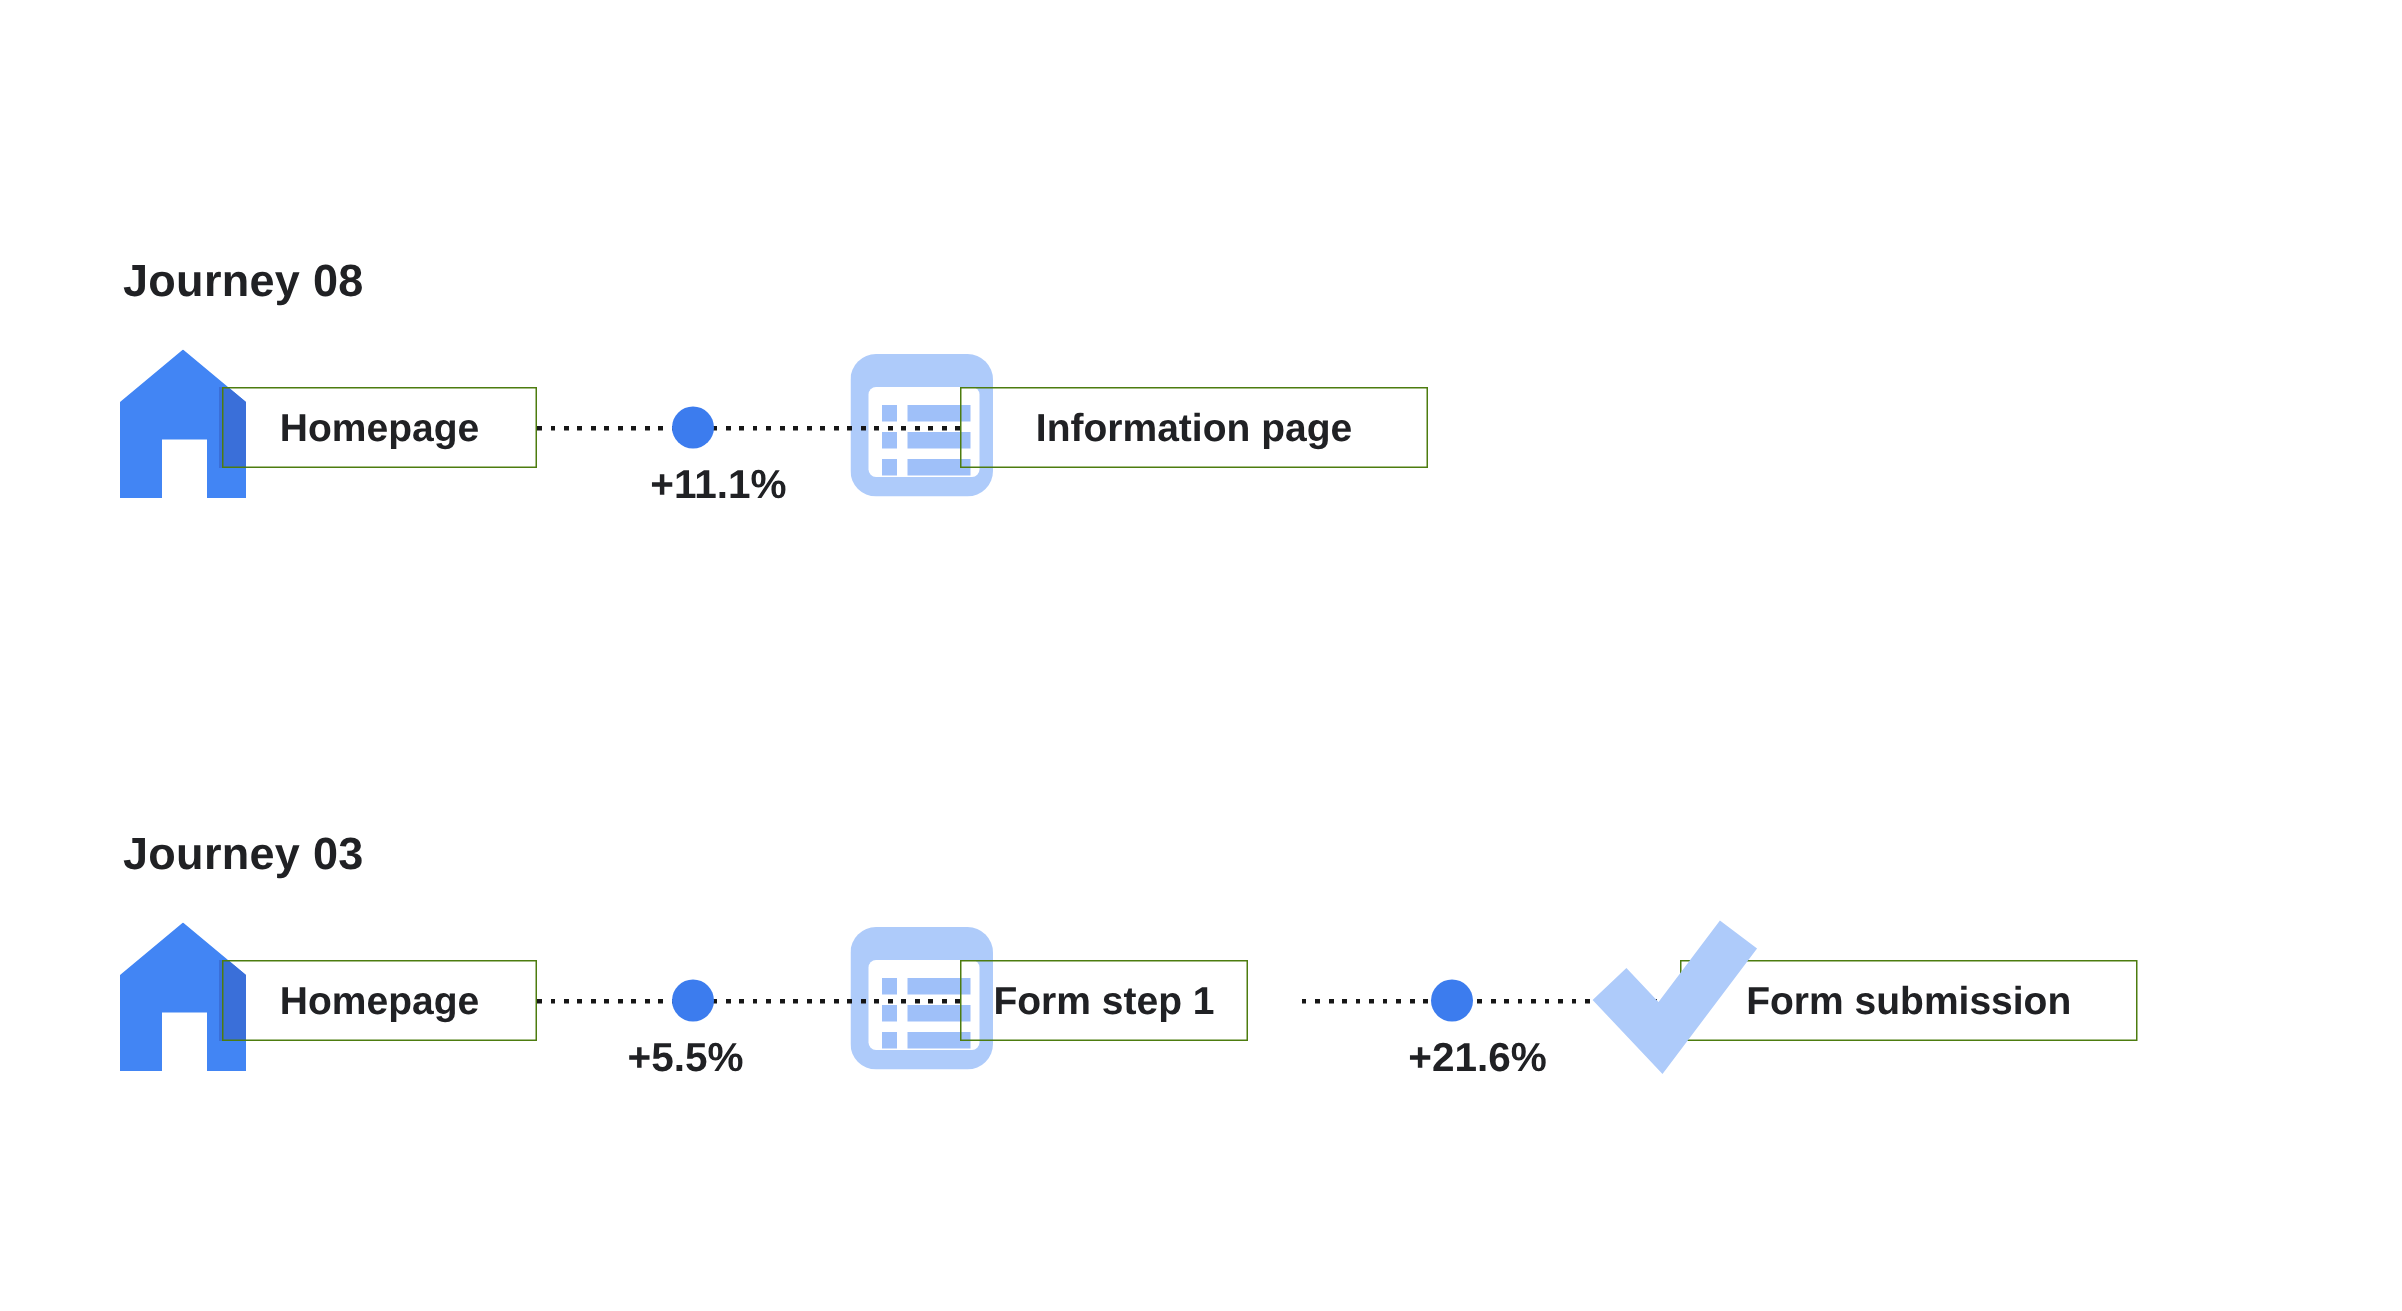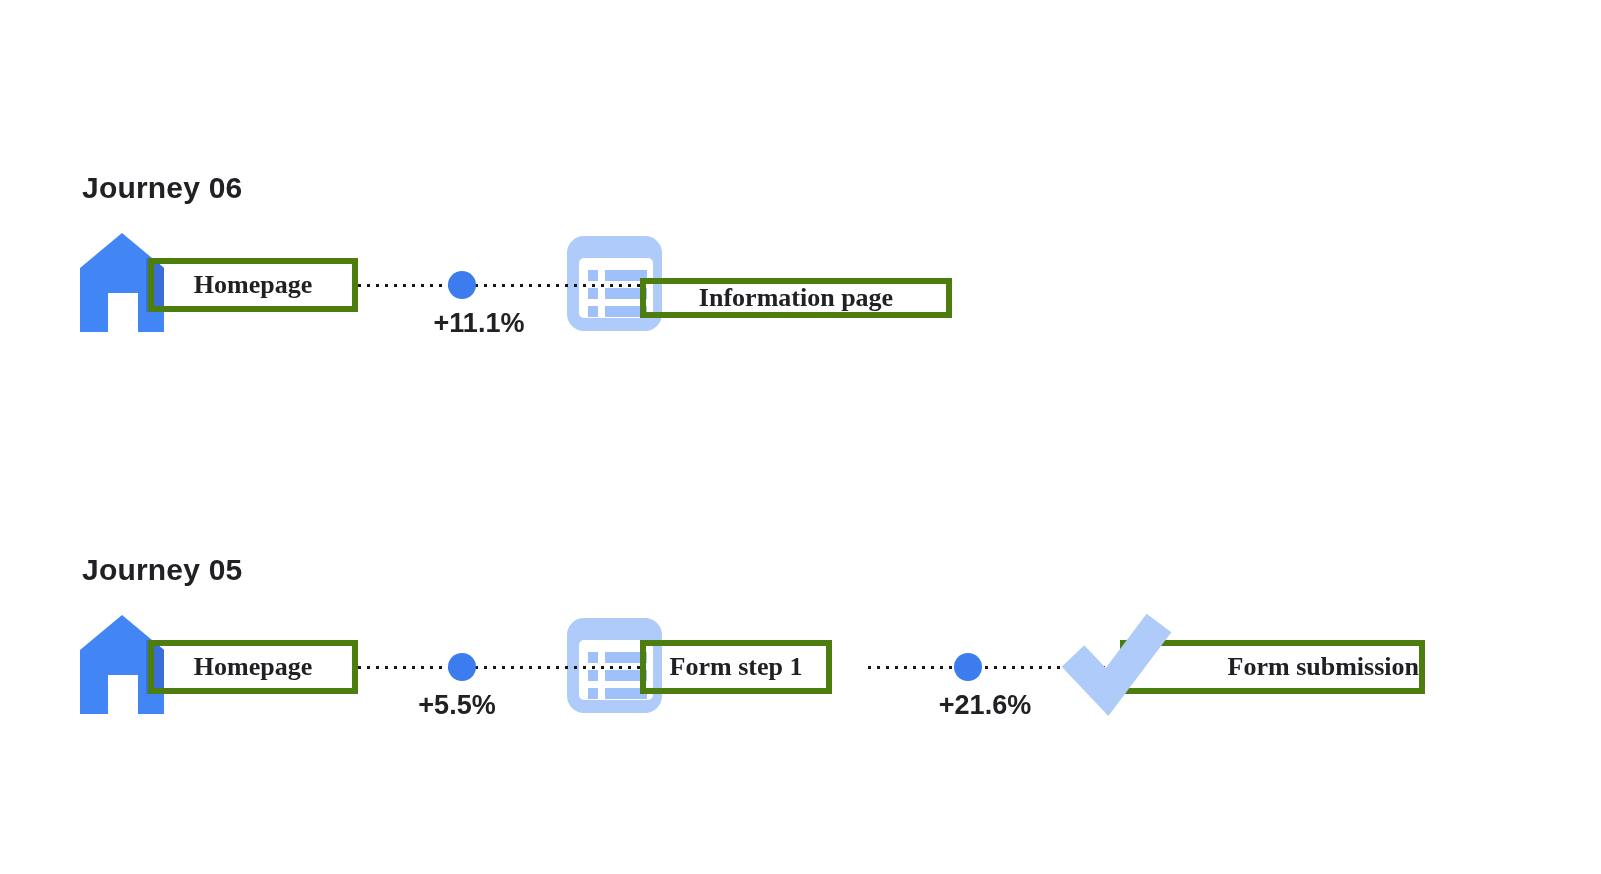--- a/index.html
+++ b/index.html
@@ -10,25 +10,24 @@
     position:relative;
     overflow:hidden;
   }
   .abs{position:absolute;}
   .jtitle{
     font-size:30px;font-weight:bold;color:#202124;letter-spacing:.2px;
     z-index:6;white-space:nowrap;
   }
   .nodebox{
     box-sizing:border-box;
-    border:6px solid #4d7c0f;
+    border:1px solid #4d7c0f;
     background:transparent;
     display:flex;align-items:center;justify-content:center;
     z-index:4;
-    font-family:Liberation Serif, serif;
   }
   .nodebox span{
     font-size:26px;font-weight:bold;color:#202124;white-space:nowrap;
   }
   .edge-line{
     height:3px;
     background-image:repeating-linear-gradient(to right,#161616 0 3px,transparent 3px 9px);
     z-index:2;
   }
   .edge-dot{
@@ -44,44 +43,44 @@
   .ic-check{z-index:5;}
 
   
   #j1-title{left:82px;top:146px;}
   #j1-home{left:80px;top:233px;}
   #j1-box-homepage{left:148px;top:258px;width:210px;height:54px;}
   #j1-edge-line{left:358px;top:284px;width:282px;}
   #j1-dot{left:448px;top:271px;}
   #j1-pct{left:462px;top:308px;}
   #j1-list{left:567px;top:236px;}
-  #j1-box-info{left:640px;top:258px;width:312px;height:40px;margin-top:20px;}
+  #j1-box-info{left:640px;top:258px;width:312px;height:54px;}
 
   
   #j2-title{left:82px;top:528px;}
   #j2-home{left:80px;top:615px;}
   #j2-box-homepage{left:148px;top:640px;width:210px;height:54px;}
   #j2-edge1-line{left:358px;top:666px;width:282px;}
   #j2-dot1{left:448px;top:653px;}
   #j2-pct1{left:440px;top:690px;}
   #j2-list{left:567px;top:618px;}
   #j2-box-form1{left:640px;top:640px;width:192px;height:54px;}
   #j2-edge2-line{left:868px;top:666px;width:252px;}
   #j2-dot2{left:954px;top:653px;}
   #j2-pct2{left:968px;top:690px;text-align:right;}
   #j2-check{left:1050px;top:600px;}
-  #j2-box-submission{left:1120px;top:640px;width:305px;height:54px;justify-content:flex-end;}
+  #j2-box-submission{left:1120px;top:640px;width:305px;height:54px;}
 </style>
 </head>
 <body>
 
 <div>
 
   <section>
-    <h2 id="j1-title" class="abs jtitle">Journey 06</h2>
+    <h2 id="j1-title" class="abs jtitle">Journey 08</h2>
 
     <svg id="j1-home" class="abs ic-home" width="84" height="99" viewBox="0 0 84 99">
       <defs>
           <clipPath id="hc1">
             <rect x="66" y="25" width="18" height="54"></rect>
           </clipPath>
         </defs>
       <path d="M0 35 L42 0 L84 35 L84 99 L58 99 L58 60 L28 60 L28 99 L0 99 Z" fill="#4285F4"></path>
       <path d="M0 35 L42 0 L84 35 L84 99 L58 99 L58 60 L28 60 L28 99 L0 99 Z" fill="#3A6FD9" clip-path="url(#hc1)"></path>
     </svg>
@@ -104,21 +103,21 @@
       <rect x="21" y="70" width="10" height="11" fill="#9FC0F9"></rect>
       <rect x="38" y="70" width="42" height="11" fill="#9FC0F9"></rect>
     </svg>
 
     <div id="j1-box-info" class="abs nodebox">
       <span>Information page</span>
     </div>
   </section>
 
   <section>
-    <h2 id="j2-title" class="abs jtitle">Journey 05</h2>
+    <h2 id="j2-title" class="abs jtitle">Journey 03</h2>
 
     <svg id="j2-home" class="abs ic-home" width="84" height="99" viewBox="0 0 84 99">
       <defs>
           <clipPath id="hc2">
             <rect x="66" y="25" width="18" height="54"></rect>
           </clipPath>
         </defs>
       <path d="M0 35 L42 0 L84 35 L84 99 L58 99 L58 60 L28 60 L28 99 L0 99 Z" fill="#4285F4"></path>
       <path d="M0 35 L42 0 L84 35 L84 99 L58 99 L58 60 L28 60 L28 99 L0 99 Z" fill="#3A6FD9" clip-path="url(#hc2)"></path>
     </svg>

